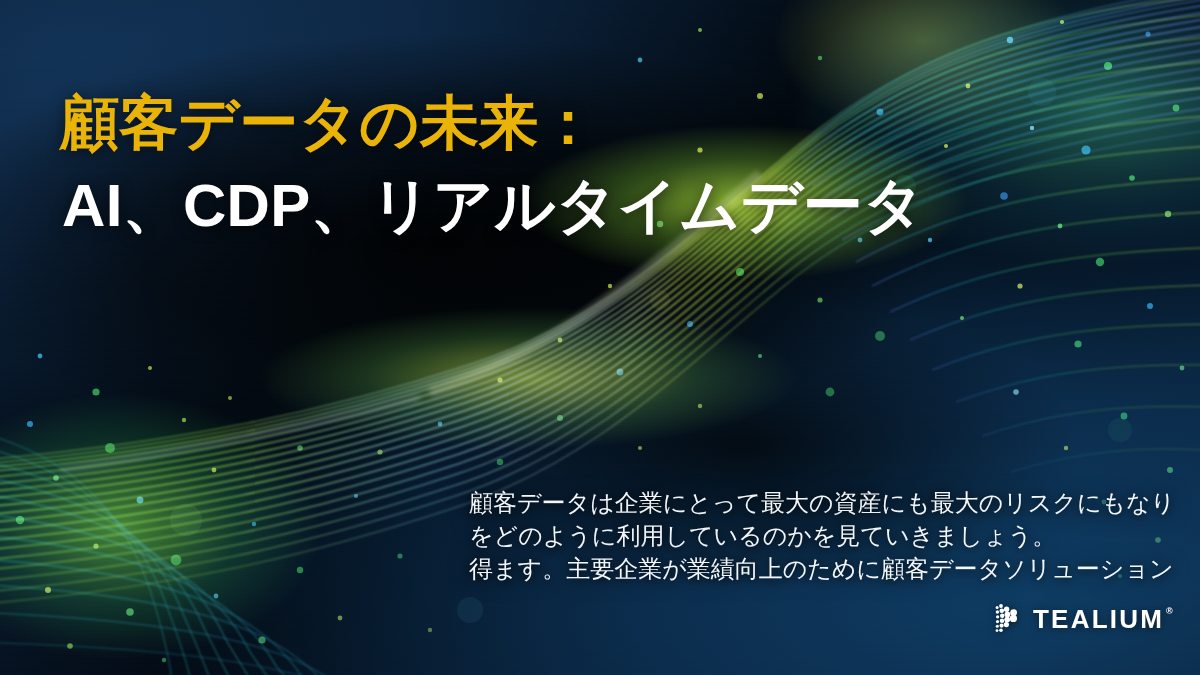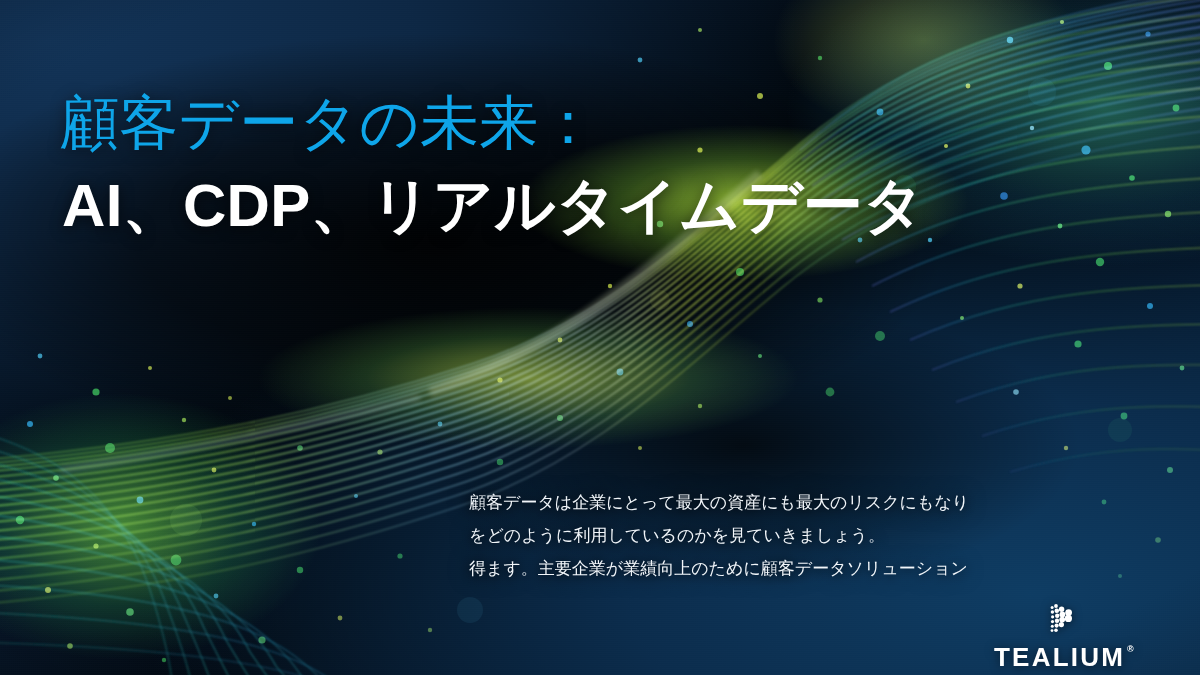--- a/index.html
+++ b/index.html
@@ -68,59 +68,58 @@
   
   .headline{
     position:absolute;
     left:60px; top:92px;
     width:760px;
   }
   .headline-main{
     margin:0;
     font-size:59px;
     line-height:1.08;
-    font-weight:400;
+    font-weight:700;
     letter-spacing:.005em;
-    color:#0ea5e9;
+    color:#eab308;
     text-shadow:0 2px 14px rgba(0,0,0,.55);
     white-space:nowrap;
   }
   .headline-sub{
     margin:16px 0 16px 2px;
     font-size:60px;
     line-height:1.12;
     font-weight:700;
     letter-spacing:.005em;
     color:#ffffff;
     text-shadow:0 2px 14px rgba(0,0,0,.6);
     white-space:nowrap;
   }
 
   .body-copy{
     position:absolute;
     left:469px; top:486px;
     width:606px;
     margin:0;
-    font-size:17px;
+    font-size:24px;
     line-height:33px;
     font-weight:400;
     color:#f2f6fa;
     text-shadow:0 1px 10px rgba(0,0,0,.85), 0 0 22px rgba(0,0,0,.7);
   }
   .body-copy span{display:block;white-space:nowrap;}
 
   
   .logo{
     position:absolute;
     left:994px; top:603px;
     display:flex;
     align-items:center;
     gap:9px;
     filter:drop-shadow(0 1px 5px rgba(0,0,0,.55));
-    flex-direction:column;
   }
   .logo-mark{width:30px;height:32px;display:block;}
   .logo-word{
     display:flex;
     align-items:flex-start;
     color:#ffffff;
     font-size:26px;
     font-weight:700;
     letter-spacing:.085em;
     line-height:1;

